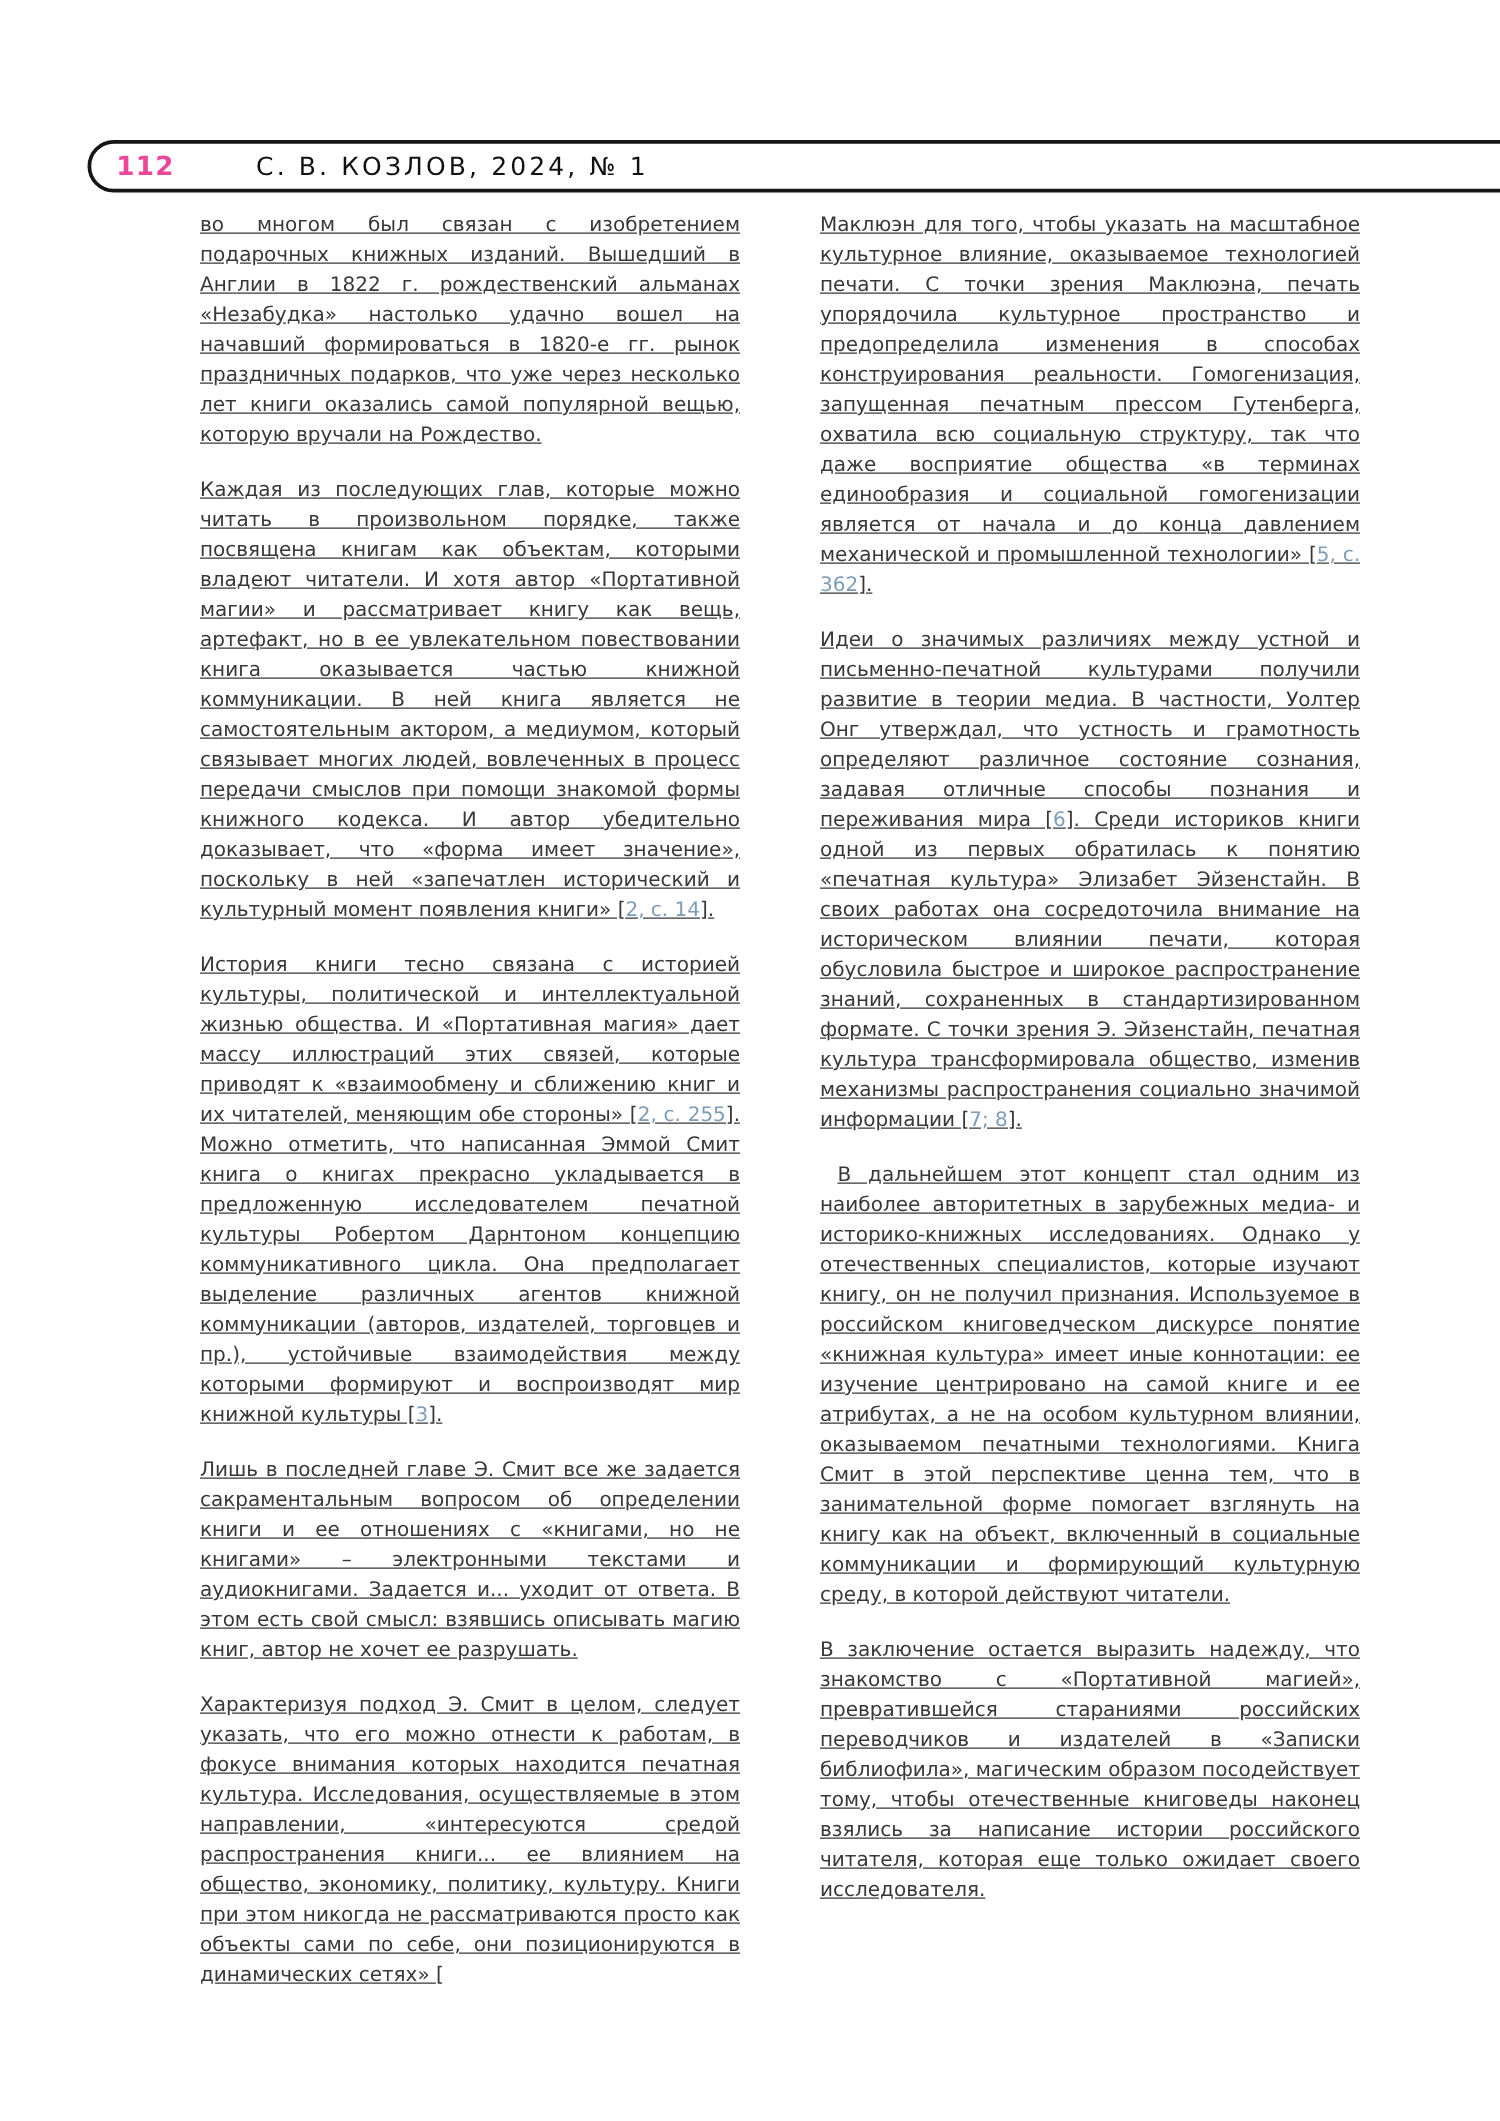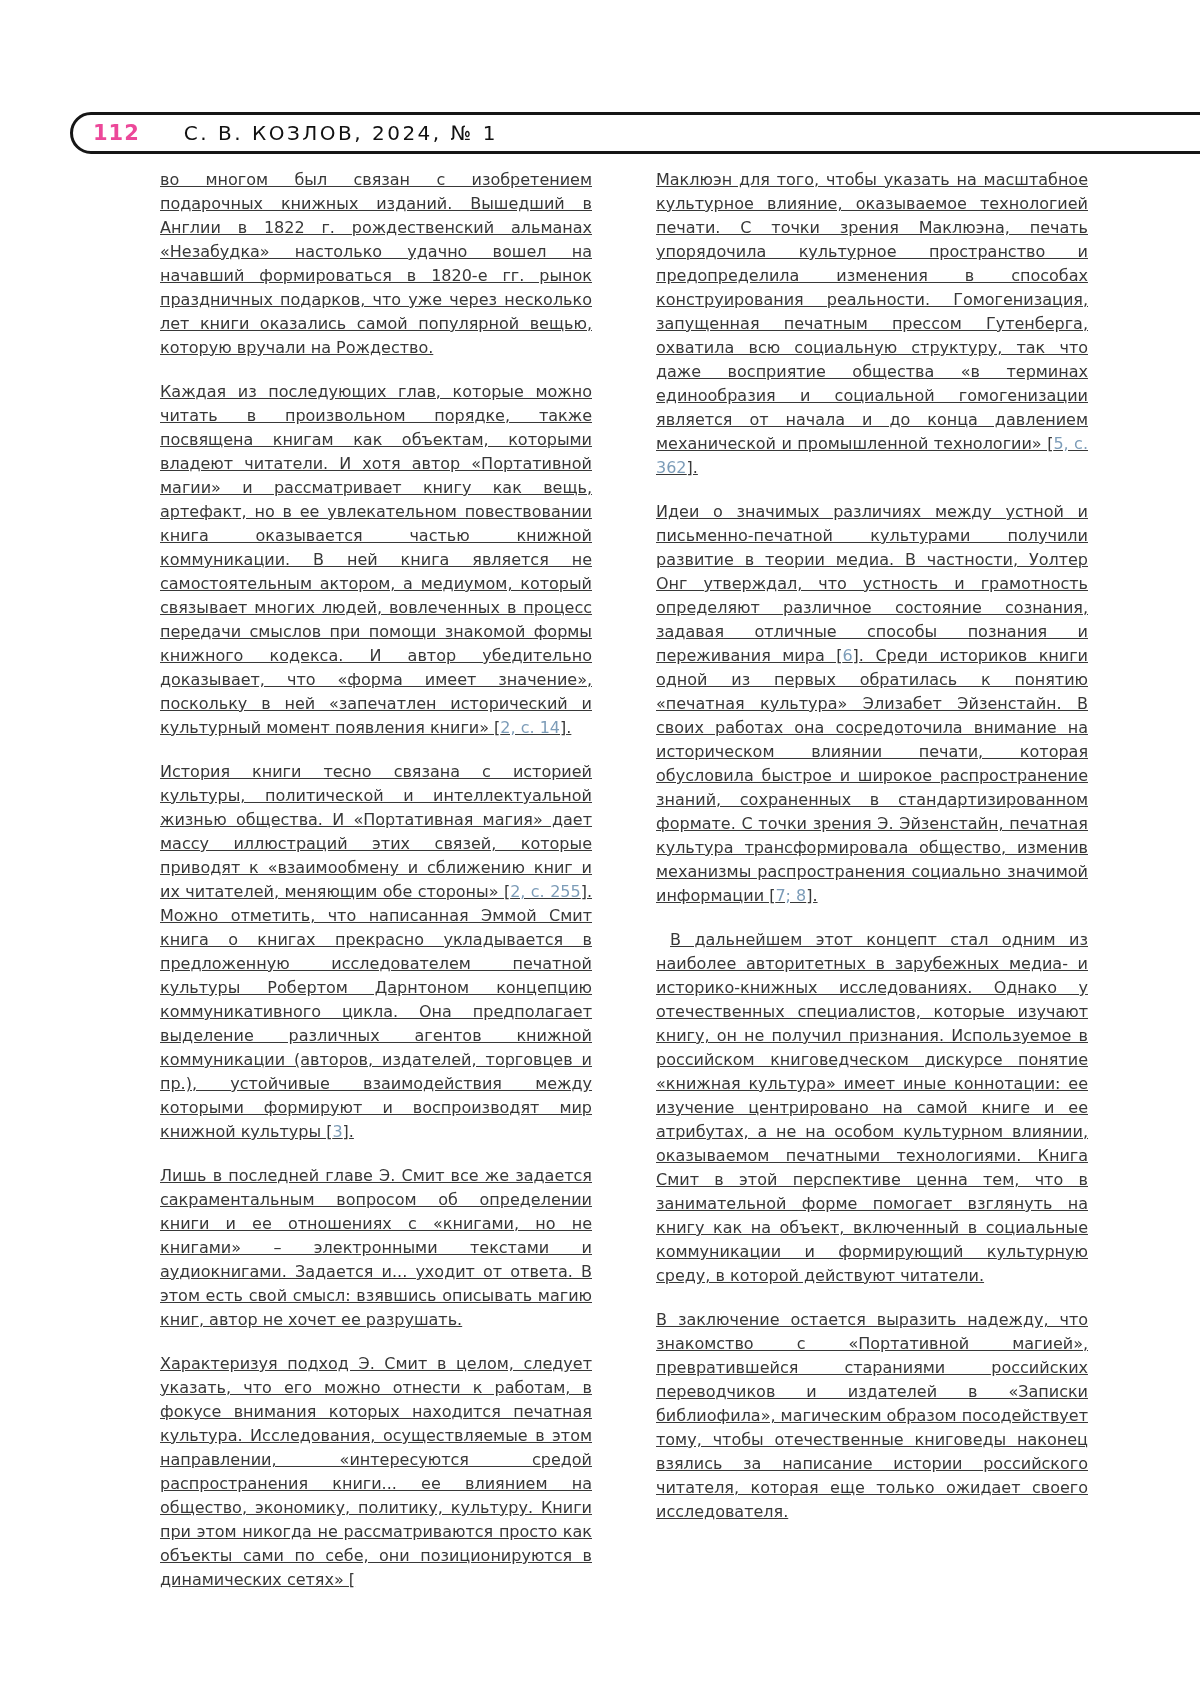--- a/index.html
+++ b/index.html
@@ -31,21 +31,21 @@
   .page-number {
     font-weight: bold;
     font-size: 21px;
     color: #ec4899;
     margin-left: 20px;
     letter-spacing: 1px;
   }
   .running-title {
     font-size: 20px;
     color: #111111;
-    margin-left: 44px;
+    margin-left: 65px;
     letter-spacing: 2.5px;
   }
   .content {
     position: absolute;
     top: 168px;
     left: 160px;
     right: 112px;
     display: flex;
     gap: 64px;
   }

